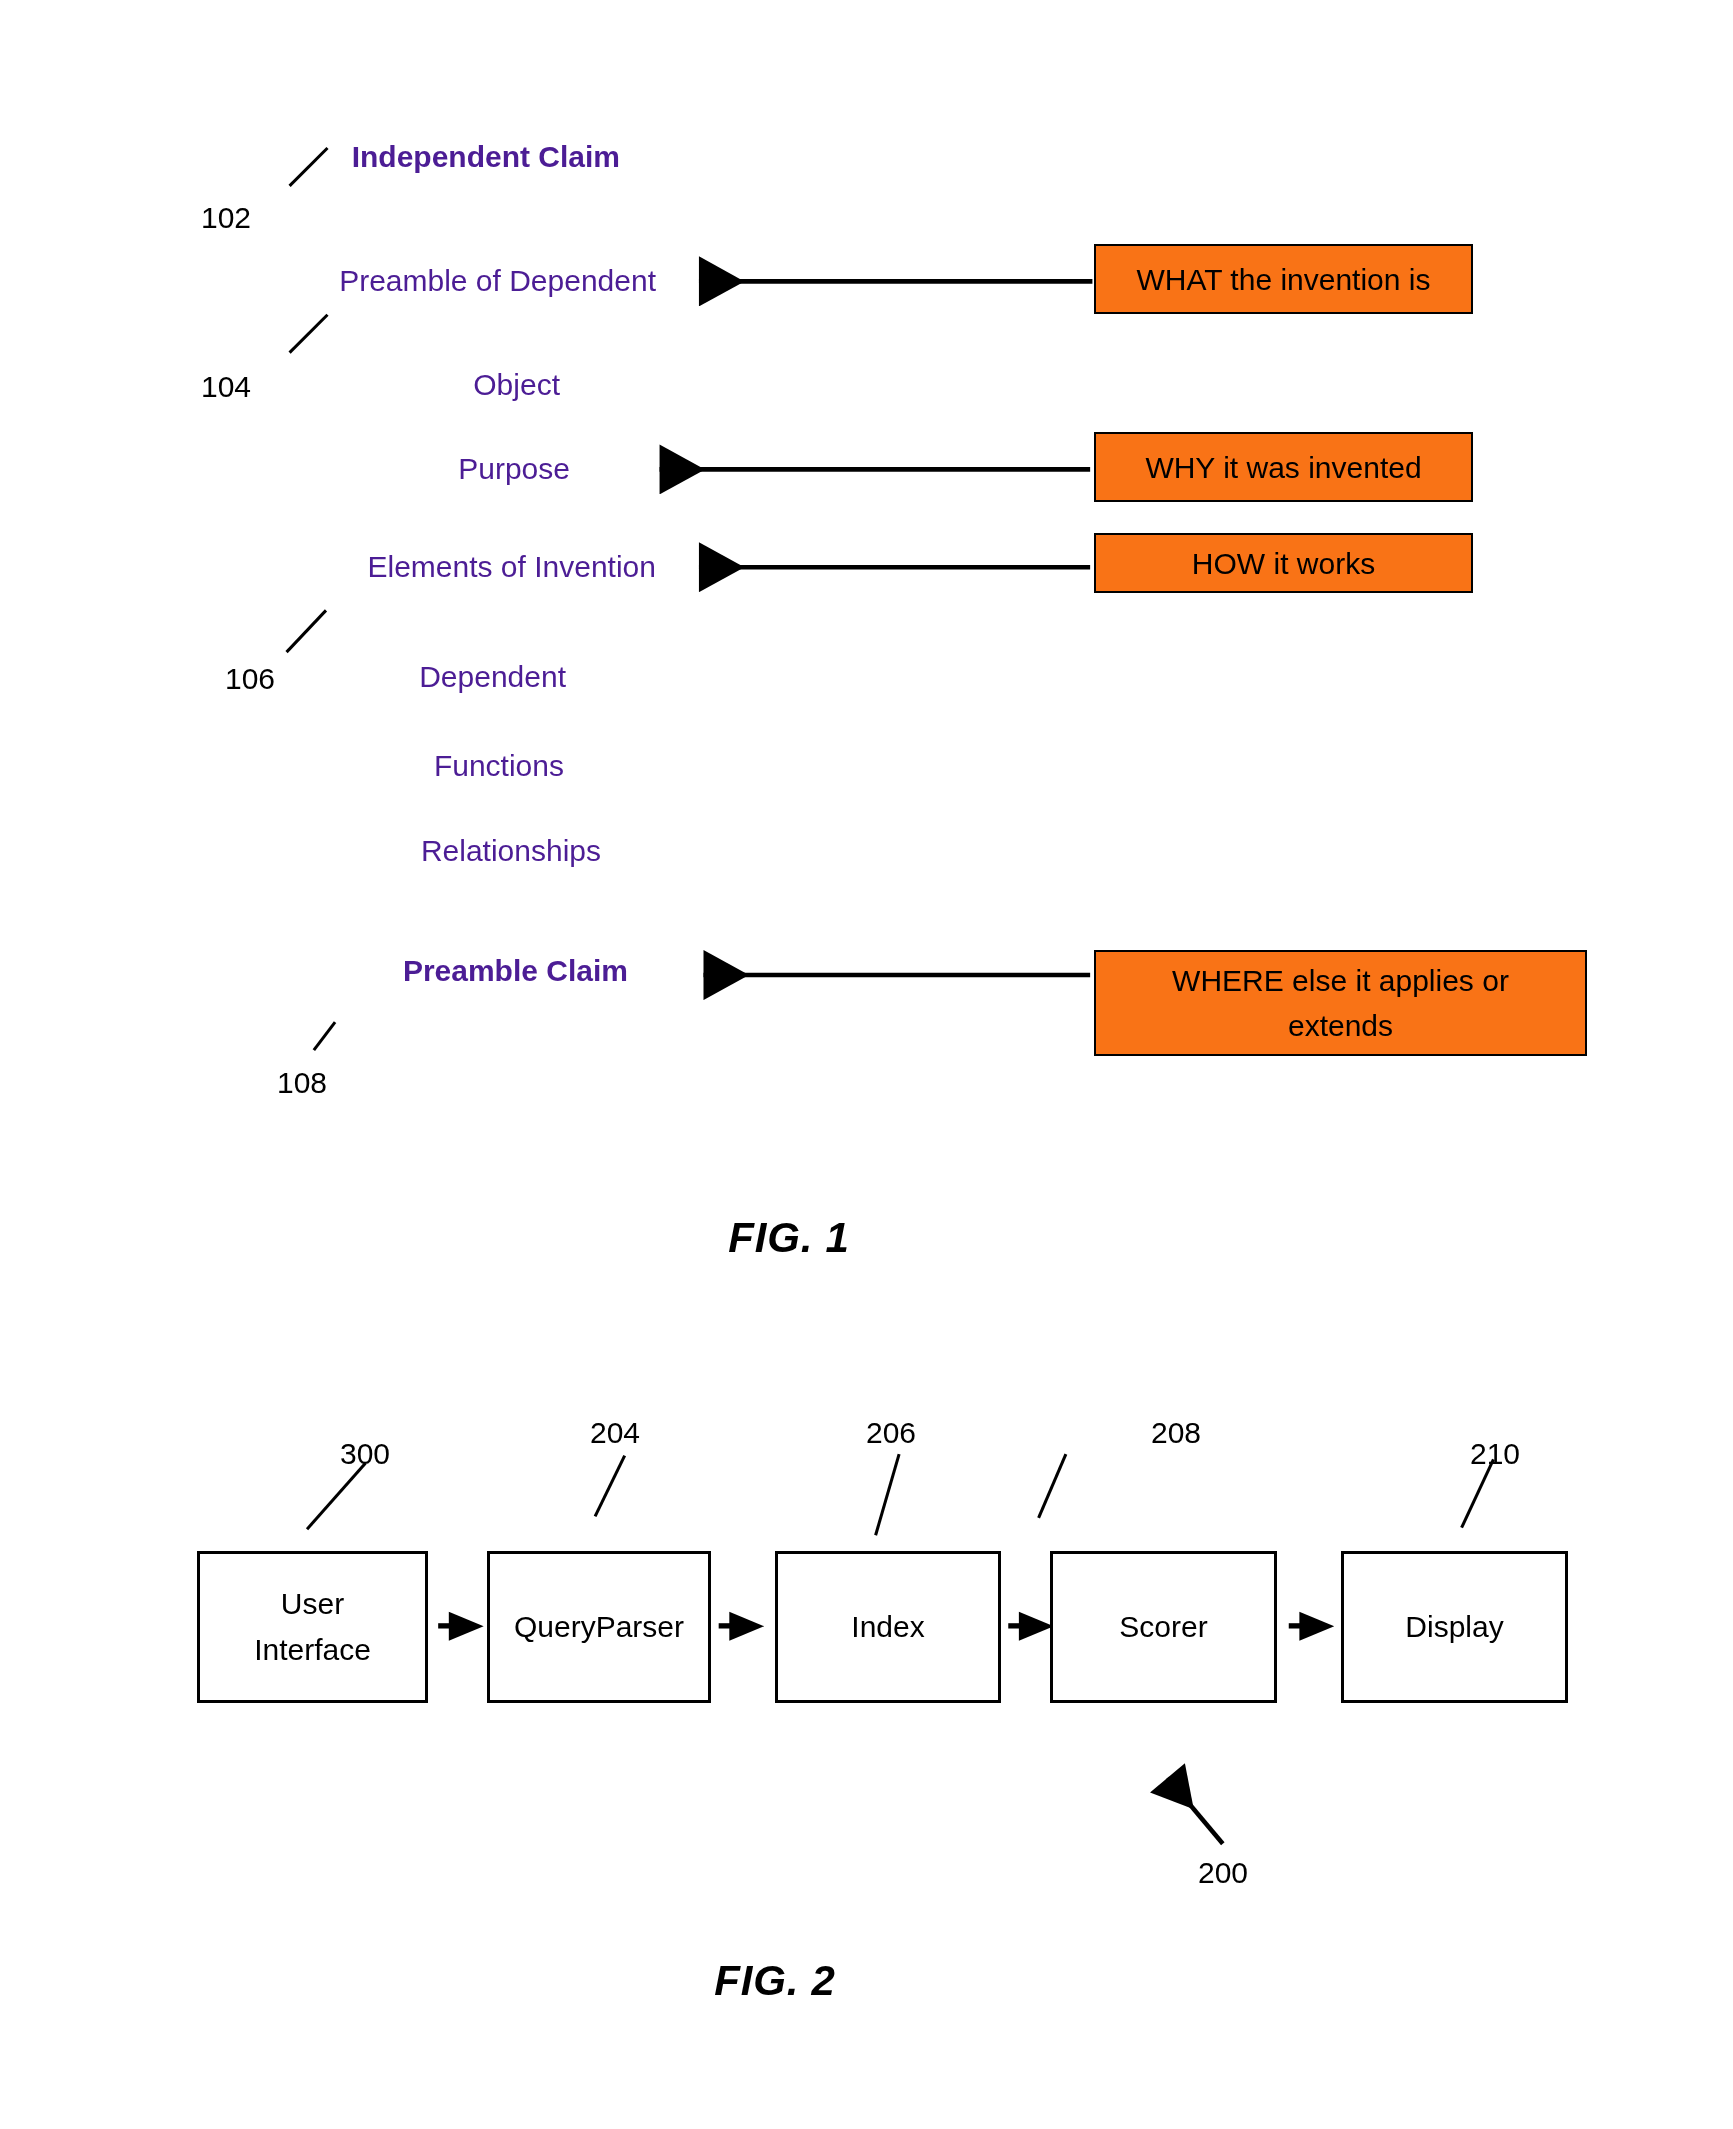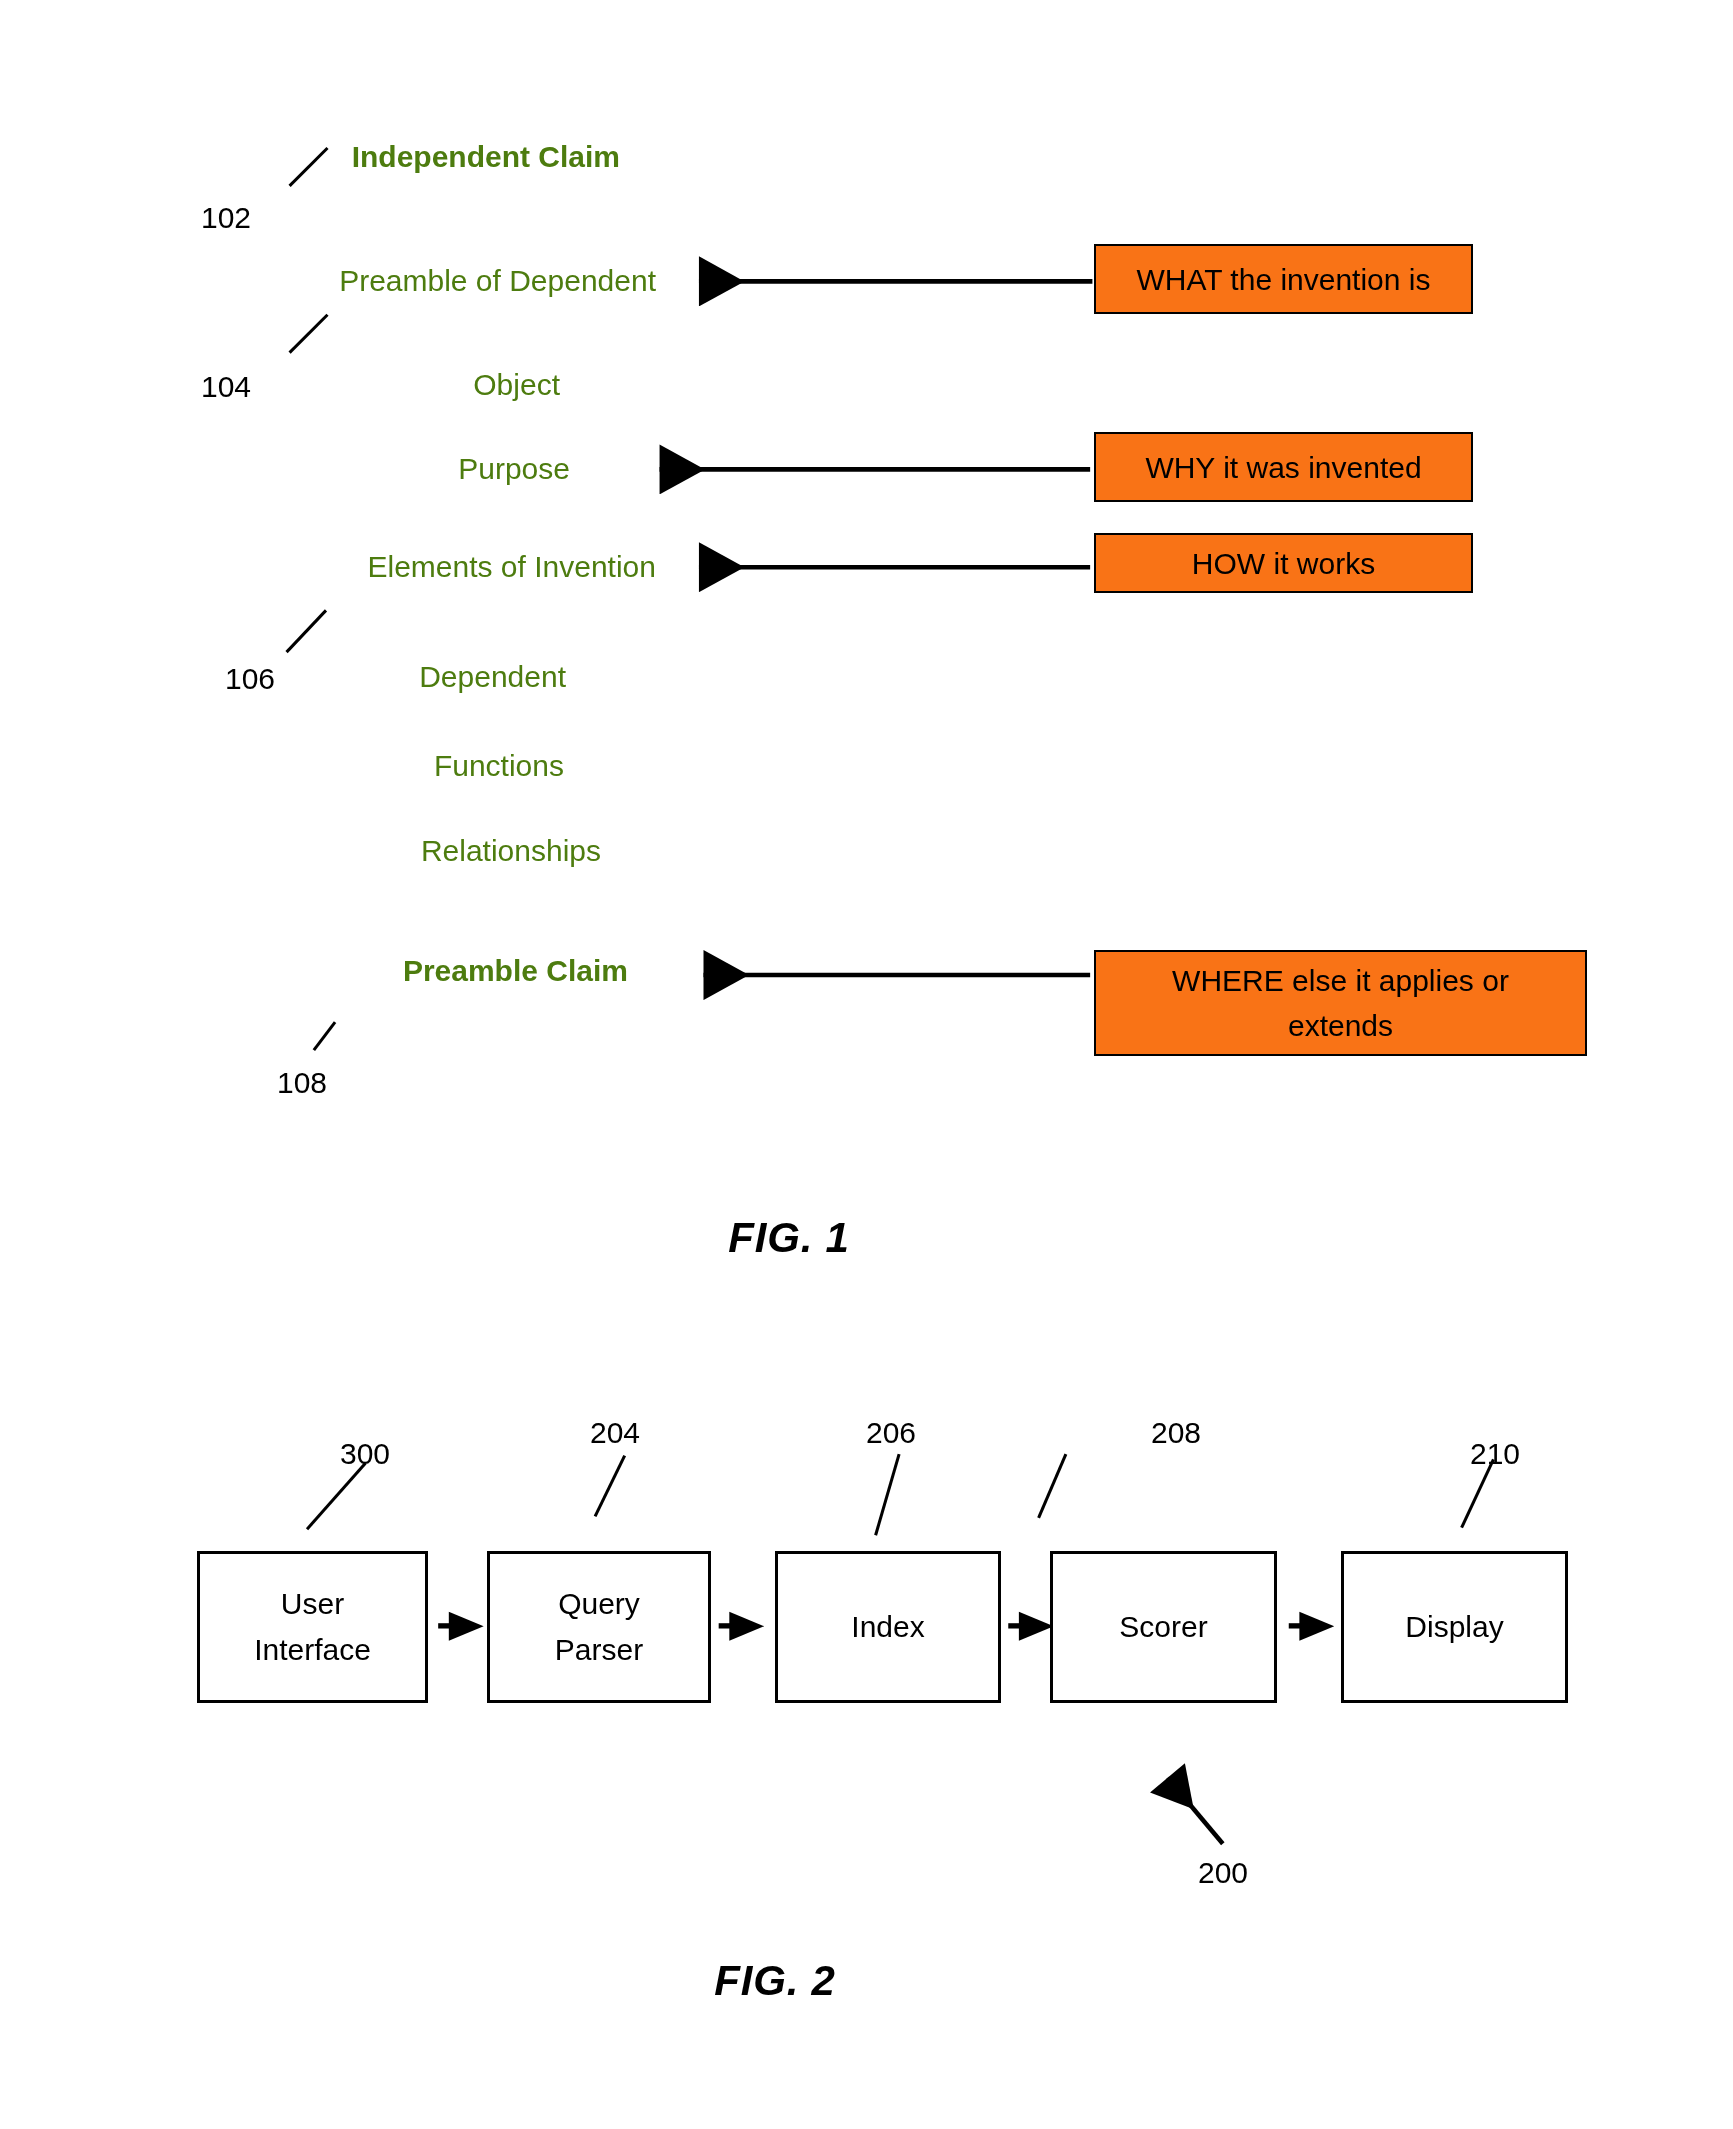--- a/index.html
+++ b/index.html
@@ -28,21 +28,21 @@
     pointer-events: none;
   }
   .abs {
     position: absolute;
     white-space: nowrap;
   }
   
   .f1-label {
     font-size: 30px;
     line-height: 1;
-    color: #4d7c0f;
+    color: #4c1d95;
   }
   .f1-label.bold { font-weight: bold; }
   .f1-label.right { transform: translate(-100%, -50%); }
 
   
   .ref-num {
     font-size: 30px;
     line-height: 1;
     transform: translate(-50%, -50%);
   }
@@ -194,21 +194,21 @@
   <div class="abs ref-num" style="left:615px; top:1433px;">204</div>
   <div class="abs ref-num" style="left:891px; top:1433px;">206</div>
   <div class="abs ref-num" style="left:1176px; top:1433px;">208</div>
   <div class="abs ref-num" style="left:1495px; top:1454px;">210</div>
 
   <div class="f2-box" style="left:197px; top:1551px; width:231px; height:152px; flex-direction:column;">
     <span>User</span>
     <span>Interface</span>
   </div>
 
-  <div class="f2-box" style="left:487px; top:1551px; width:224px; height:152px; flex-direction:column;">
+  <div class="f2-box" style="left:487px; top:1551px; width:224px; height:152px; flex-direction:row;">
     <span>Query</span>
     <span>Parser</span>
   </div>
 
   <div class="f2-box" style="left:775px; top:1551px; width:226px; height:152px;">
     <span>Index</span>
   </div>
 
   <div class="f2-box" style="left:1050px; top:1551px; width:227px; height:152px;">
     <span>Scorer</span>

